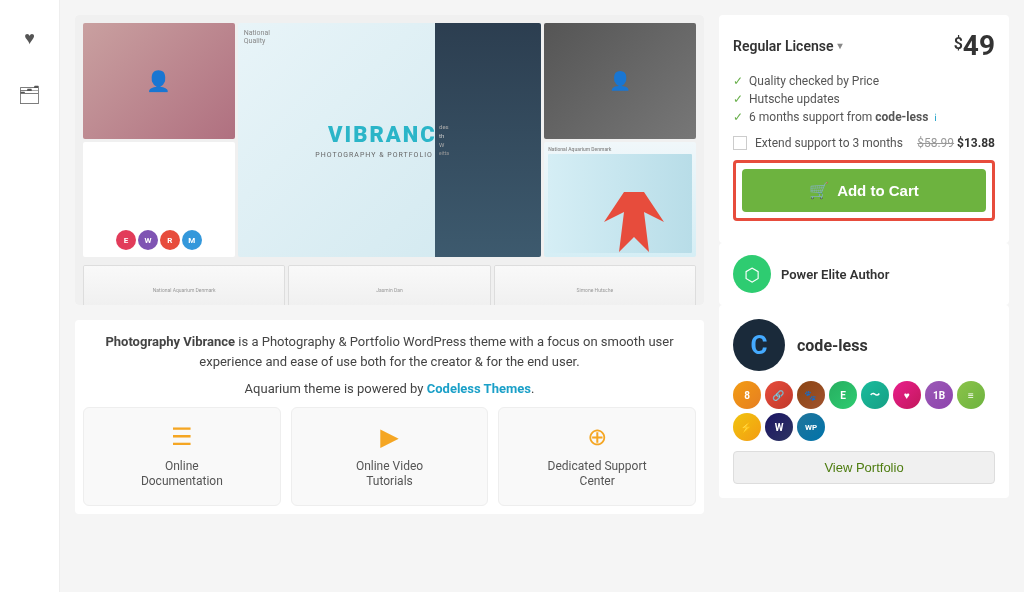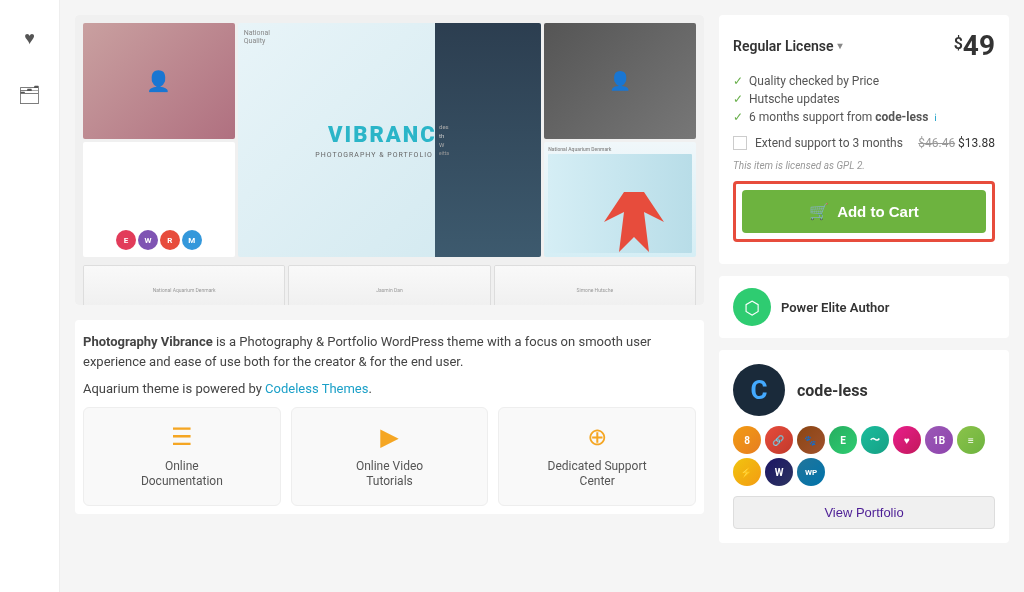--- a/index.html
+++ b/index.html
@@ -190,27 +190,29 @@
     .description-section {
       padding: 12px 8px 8px;
       background: #fff;
       border-radius: 4px;
     }
     .description-text {
       font-size: 13px;
       line-height: 1.5;
       color: #444;
       margin-bottom: 8px;
+      text-align: center;
     }
     .description-text strong {
       font-weight: 700;
     }
     .codeless-link {
       color: #1ba0c8;
       text-decoration: none;
+      font-weight: bold;
     }
     
     .feature-boxes {
       display: flex;
       gap: 10px;
       margin-top: 8px;
     }
     .feature-box {
       flex: 1;
       background: #f9f9f9;
@@ -230,21 +232,20 @@
     .feature-label {
       font-size: 12px;
       color: #555;
       line-height: 1.3;
     }
     
     .right-column {
       width: 290px;
       display: flex;
       flex-direction: column;
-      gap: 12px;
     }
     .purchase-card {
       background: #fff;
       border-radius: 4px;
       padding: 14px;
     }
     .license-row {
       display: flex;
       justify-content: space-between;
       align-items: center;
@@ -309,21 +310,21 @@
     .extend-prices {
       font-size: 12px;
       color: #888;
     }
     .extend-price-original {
       text-decoration: line-through;
       color: #999;
     }
     .extend-price-sale {
       color: #333;
-      font-weight: 400;
+      font-weight: 700;
     }
     .license-notice {
       font-size: 10px;
       color: #999;
       margin-bottom: 10px;
       font-style: italic;
     }
     
     .add-to-cart-wrapper {
       border: 3px solid #e74c3c;
@@ -435,21 +436,21 @@
     .badge.lime { background: linear-gradient(135deg, #8bc34a, #6db33f); }
     .badge.yellow { background: linear-gradient(135deg, #f1c40f, #f39c12); }
     .badge.wp { background: linear-gradient(135deg, #21759b, #0073aa); }
     .view-portfolio-btn {
       width: 100%;
       background: #f0f0f0;
       border: 1px solid #ddd;
       border-radius: 4px;
       padding: 8px;
       font-size: 13px;
-      color: #4c1d95;
+      color: #4d7c0f;
       cursor: pointer;
       text-align: center;
     }
     .national-aquarium-img {
       width: 100%;
       height: 100%;
       background: linear-gradient(to bottom, #f0f7fa, #d5eef5);
       display: flex;
       flex-direction: column;
       padding: 4px;
@@ -593,27 +594,26 @@
             <span class="check-icon">✓</span>
             <span>6 months support from <strong>code-less</strong></span>
             <span class="info-icon">ℹ</span>
           </li>
         </ul>
 
         <div class="extend-row">
           <div class="extend-checkbox"></div>
           <span class="extend-text">Extend support to 3 months</span>
           <span class="extend-prices">
-            <span class="extend-price-original">$46.46</span>
+            <span class="extend-price-original">$58.99</span>
             <span> </span>
             <span class="extend-price-sale">$13.88</span>
           </span>
         </div>
 
-        <div class="license-notice">This item is licensed as GPL 2.</div>
 
         <div class="add-to-cart-wrapper">
           <button class="add-to-cart-btn">
             <span class="cart-icon">🛒</span>
             <span>Add to Cart</span>
           </button>
         </div>
 
       </div>
 

